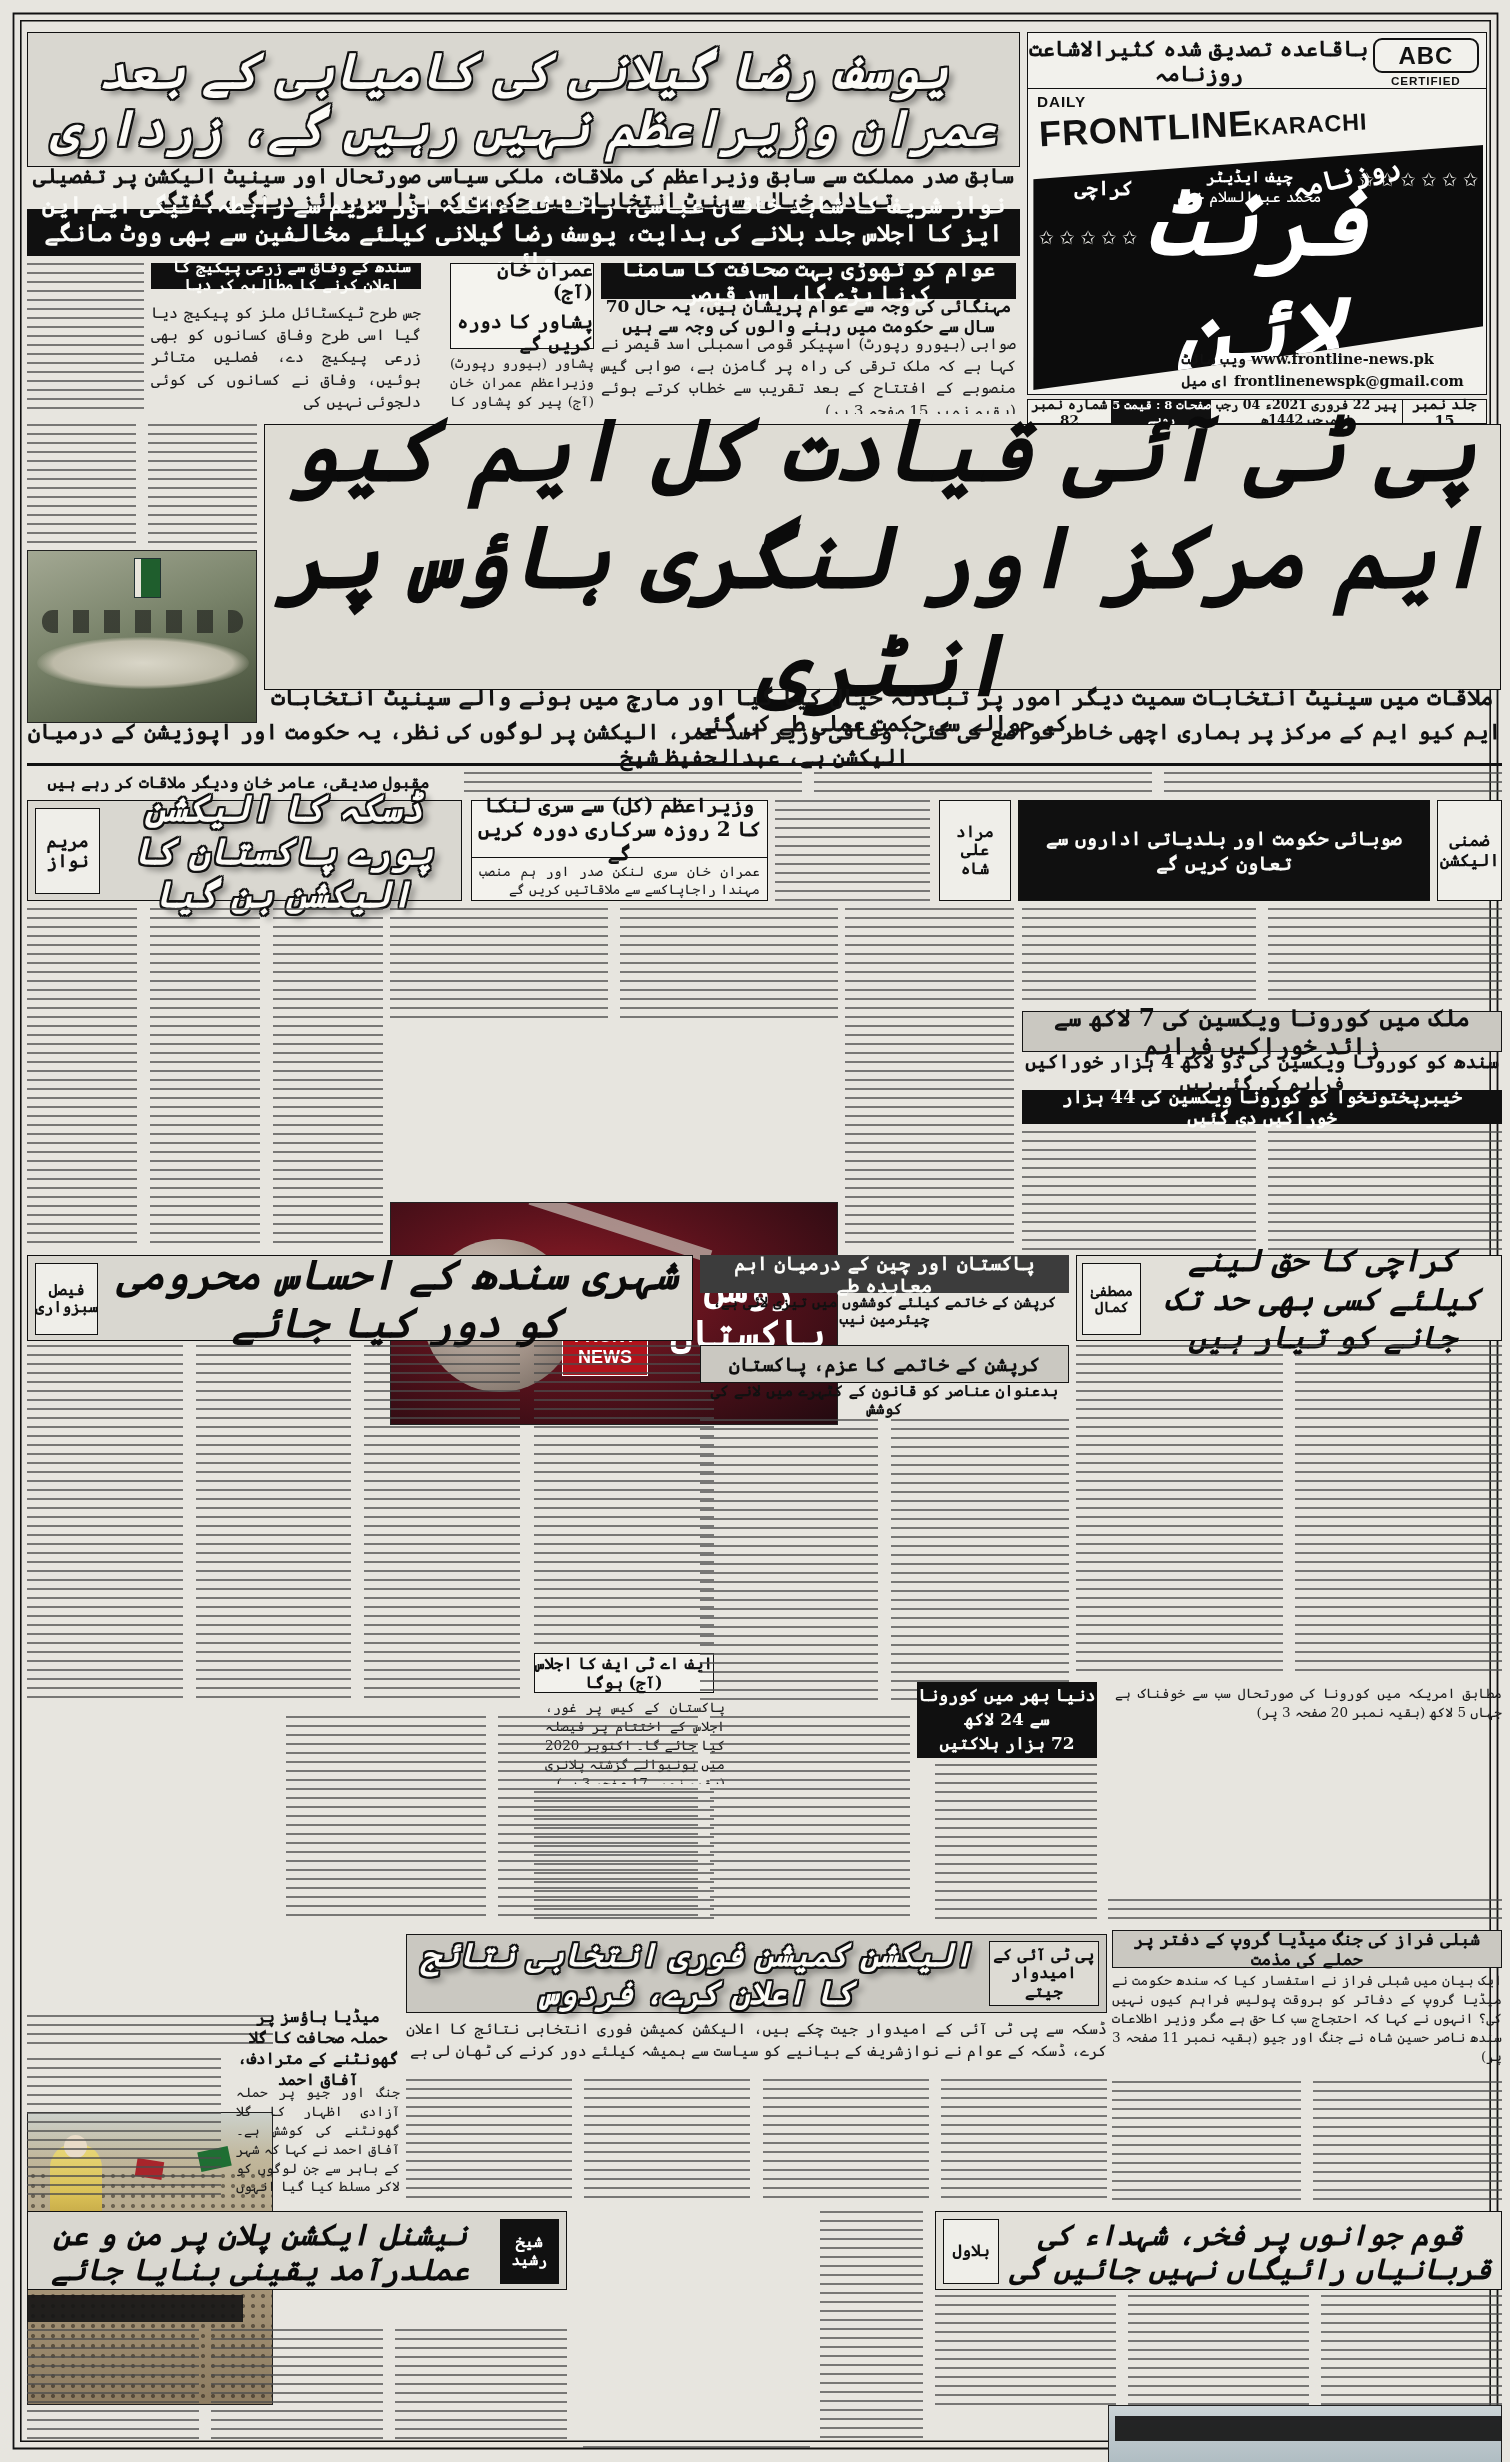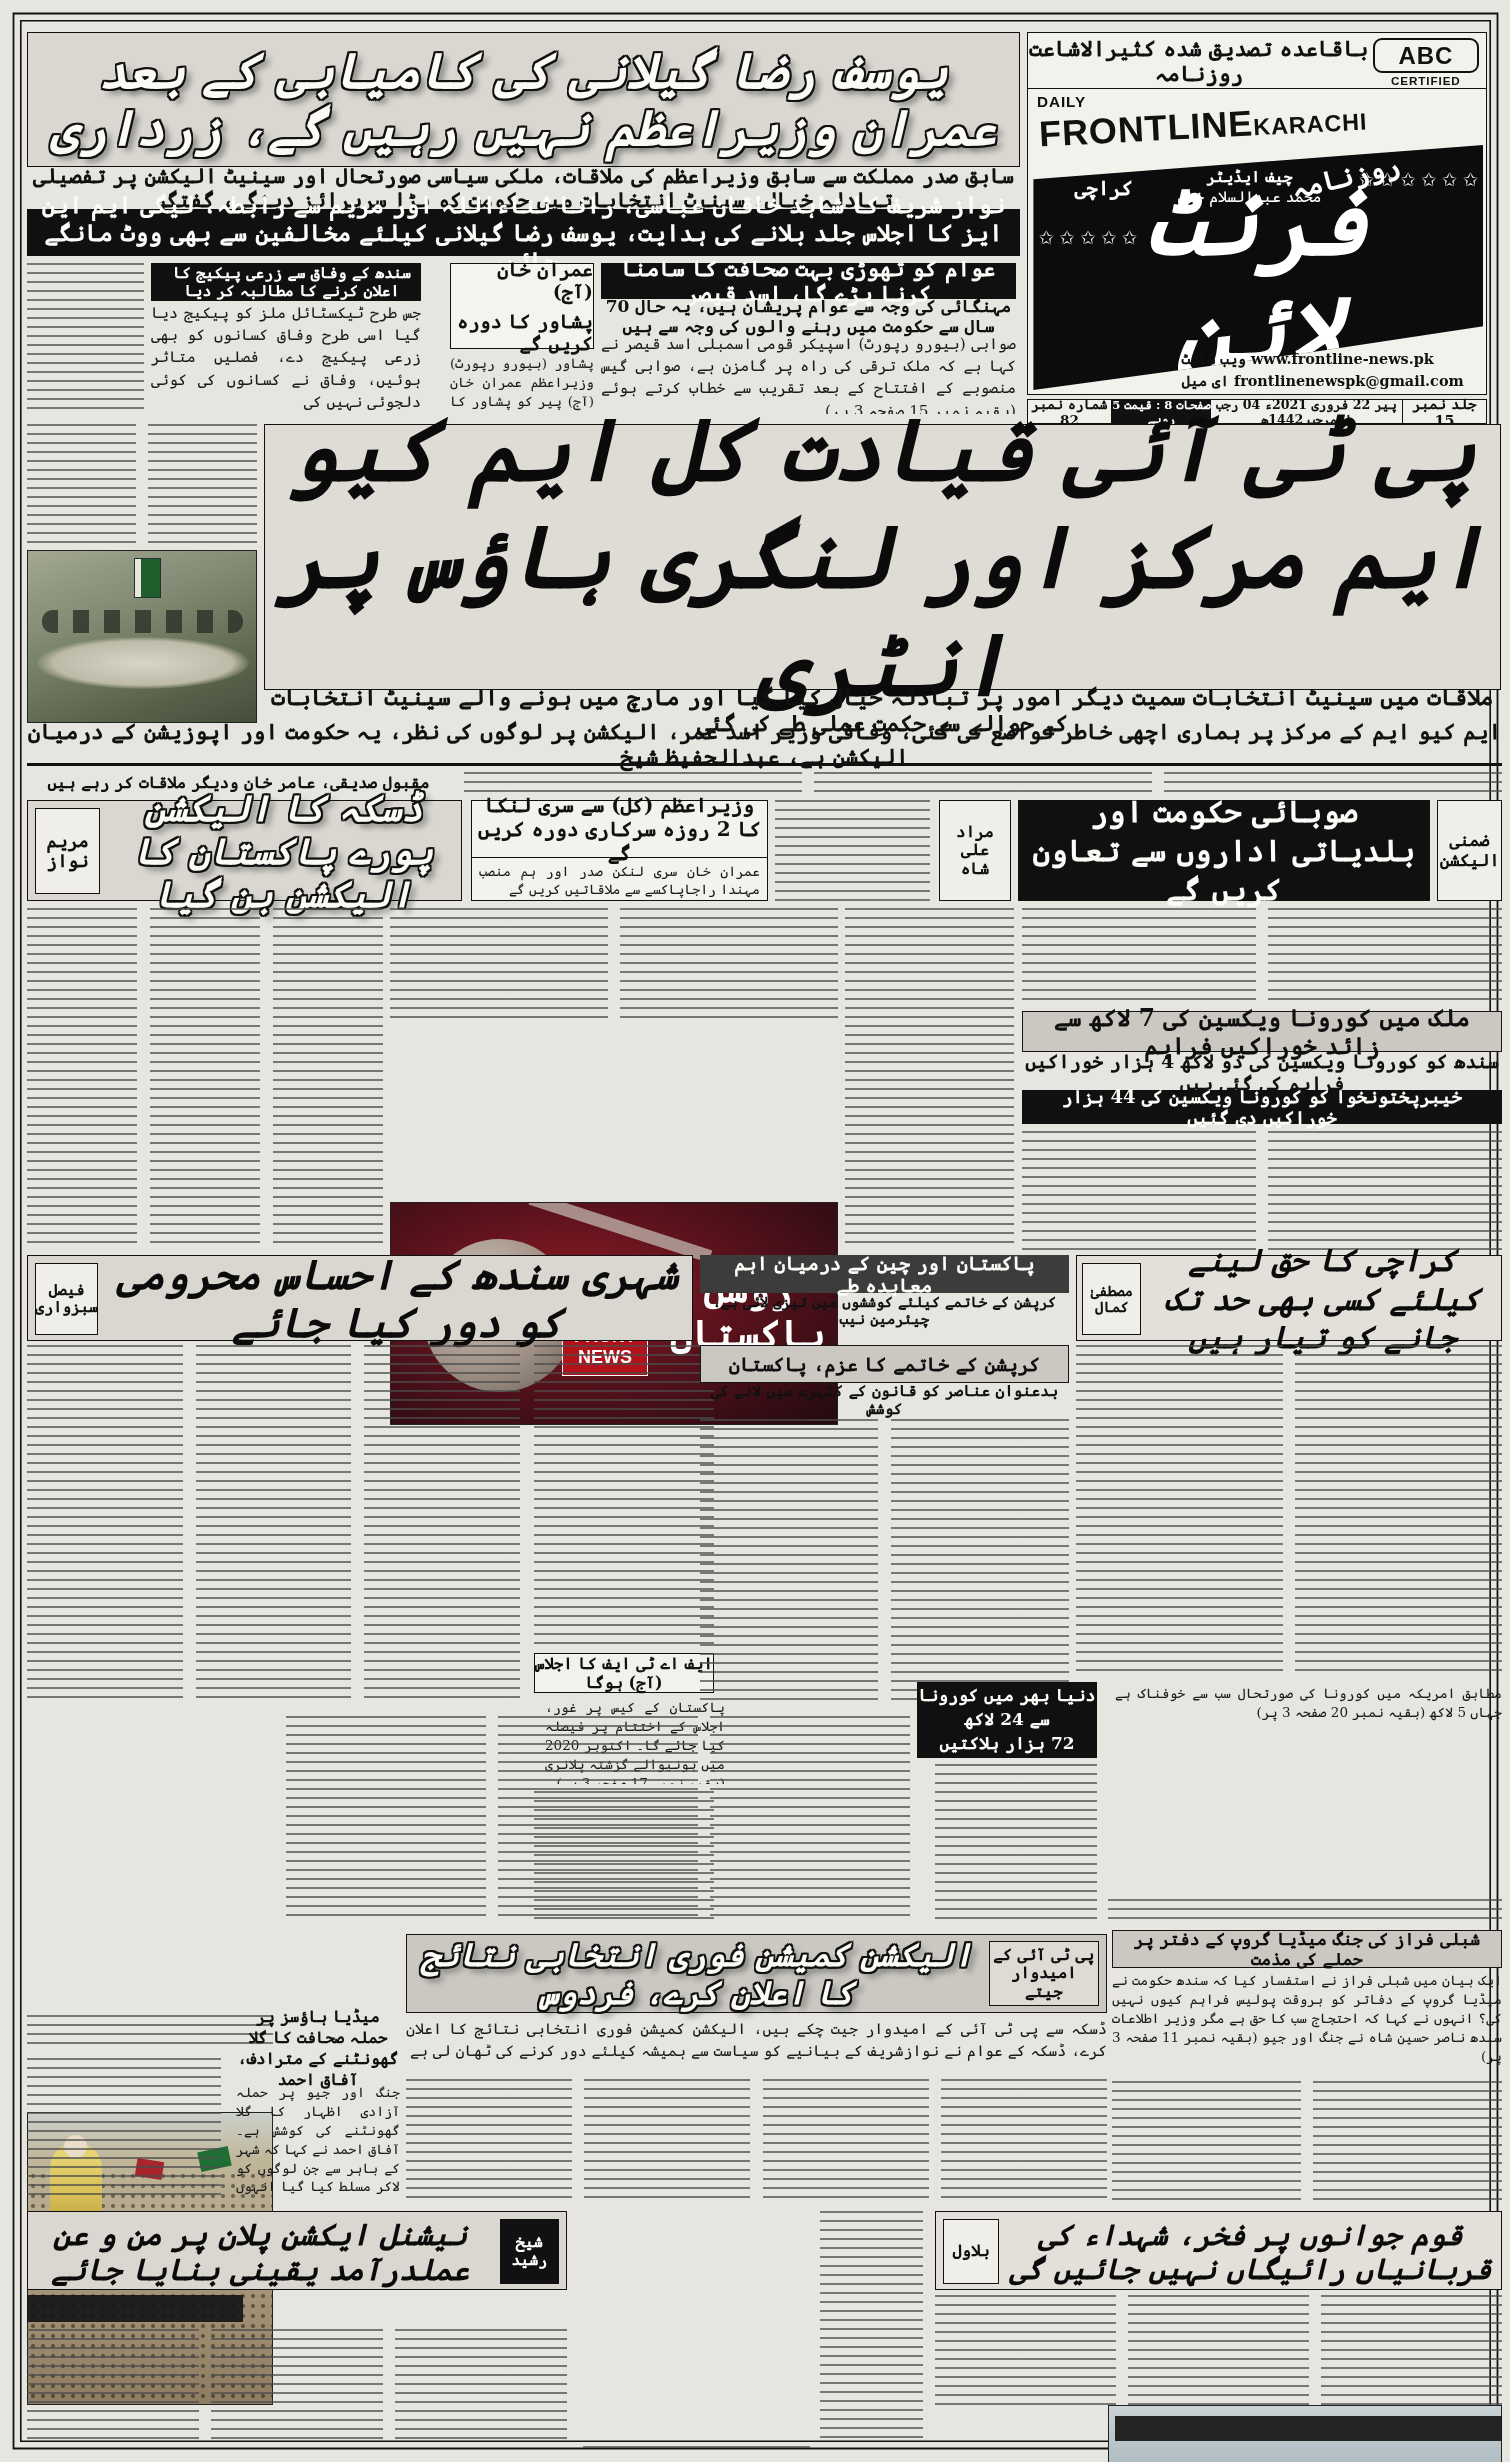--- a/index.html
+++ b/index.html
@@ -80,21 +80,21 @@
     <div class="ctr" style="width:83px;border-left:1.8px solid #111;font-weight:bold;font-size:14.4px;">جلد نمبر 15</div>
     <div class="ctr" style="flex:1;font-size:12.6px;font-weight:bold;">پیر 22 فروری 2021ء 04 رجب المرجب 1442ھ</div>
     <div class="ctr" style="width:99px;background:#111;color:#fff;font-size:11.7px;font-weight:bold;">صفحات 8 : قیمت 5 روپے</div>
     <div class="ctr" style="width:83px;border-right:1.8px solid #111;font-weight:bold;font-size:13.5px;">شمارہ نمبر 82</div>
   </div>
 
   <div class="abs cols" style="left:27px;top:263px;width:117px;height:151px;">
       <div></div>
     </div>
 
-  <div class="abs blackstrip rtl" style="left:151px;top:263px;width:270px;height:38px;font-size:15.3px;padding-left:12px;">
+  <div class="abs blackstrip rtl" style="left:151px;top:263px;width:270px;height:26px;font-size:15.3px;padding-left:12px;">
       <span>سندھ کے وفاق سے زرعی پیکیج کا اعلان کرنے کا مطالبہ کر دیا</span>
     </div>
   <div class="abs bt" style="left:151px;top:302px;width:270px;height:112px;"><span>جس طرح ٹیکسٹائل ملز کو پیکیج دیا گیا اسی طرح وفاق کسانوں کو بھی زرعی پیکیج دے، فصلیں متاثر ہوئیں، وفاق نے کسانوں کی کوئی دلجوئی نہیں کی</span></div>
 
   <div class="abs bx" style="left:450px;top:263px;width:144px;height:86px;background:#f4f3ee;display:flex;flex-direction:column;align-items:center;justify-content:center;gap:8px;">
     <div class="rtl" style="font-size:19px;font-weight:bold;">عمران خان (آج)</div>
     <div class="rtl" style="font-size:19px;font-weight:bold;">پشاور کا دورہ کریں گے</div>
   </div>
   <div class="abs bt bts" style="left:450px;top:354px;width:144px;height:59px;"><span>پشاور (بیورو رپورٹ) وزیراعظم عمران خان (آج) پیر کو پشاور کا دورہ کریں گے جہاں وہ پارٹی امور پر مشاورت کریں گے۔ (بقیہ صفحہ 3 پر)</span></div>
 
@@ -156,21 +156,21 @@
 
   <div class="abs cols" style="left:775px;top:800px;width:155px;height:101px;">
       <div></div>
     </div>
 
   <div class="abs rtl" style="left:939px;top:800px;width:563px;height:101px;display:flex;gap:7.2px;">
     <div class="labelbox" style="width:63px;font-size:17px;">
       <div>ضمنی</div>
         <div>الیکشن</div>
     </div>
-    <div class="blackstrip rtl" style="flex:1;font-size:30px;line-height:1.3;padding:0 7.2px;">
+    <div class="blackstrip rtl" style="flex:1;font-size:19px;line-height:1.3;padding:0 7.2px;">
       <span>صوبائی حکومت اور بلدیاتی اداروں سے تعاون کریں گے</span>
     </div>
     <div class="labelbox" style="width:70px;font-size:16px;">
       <div>مراد علی</div>
         <div>شاہ</div>
     </div>
   </div>
 
   <div class="abs cols" style="left:27px;top:908px;width:356px;height:342px;">
       <div></div>

